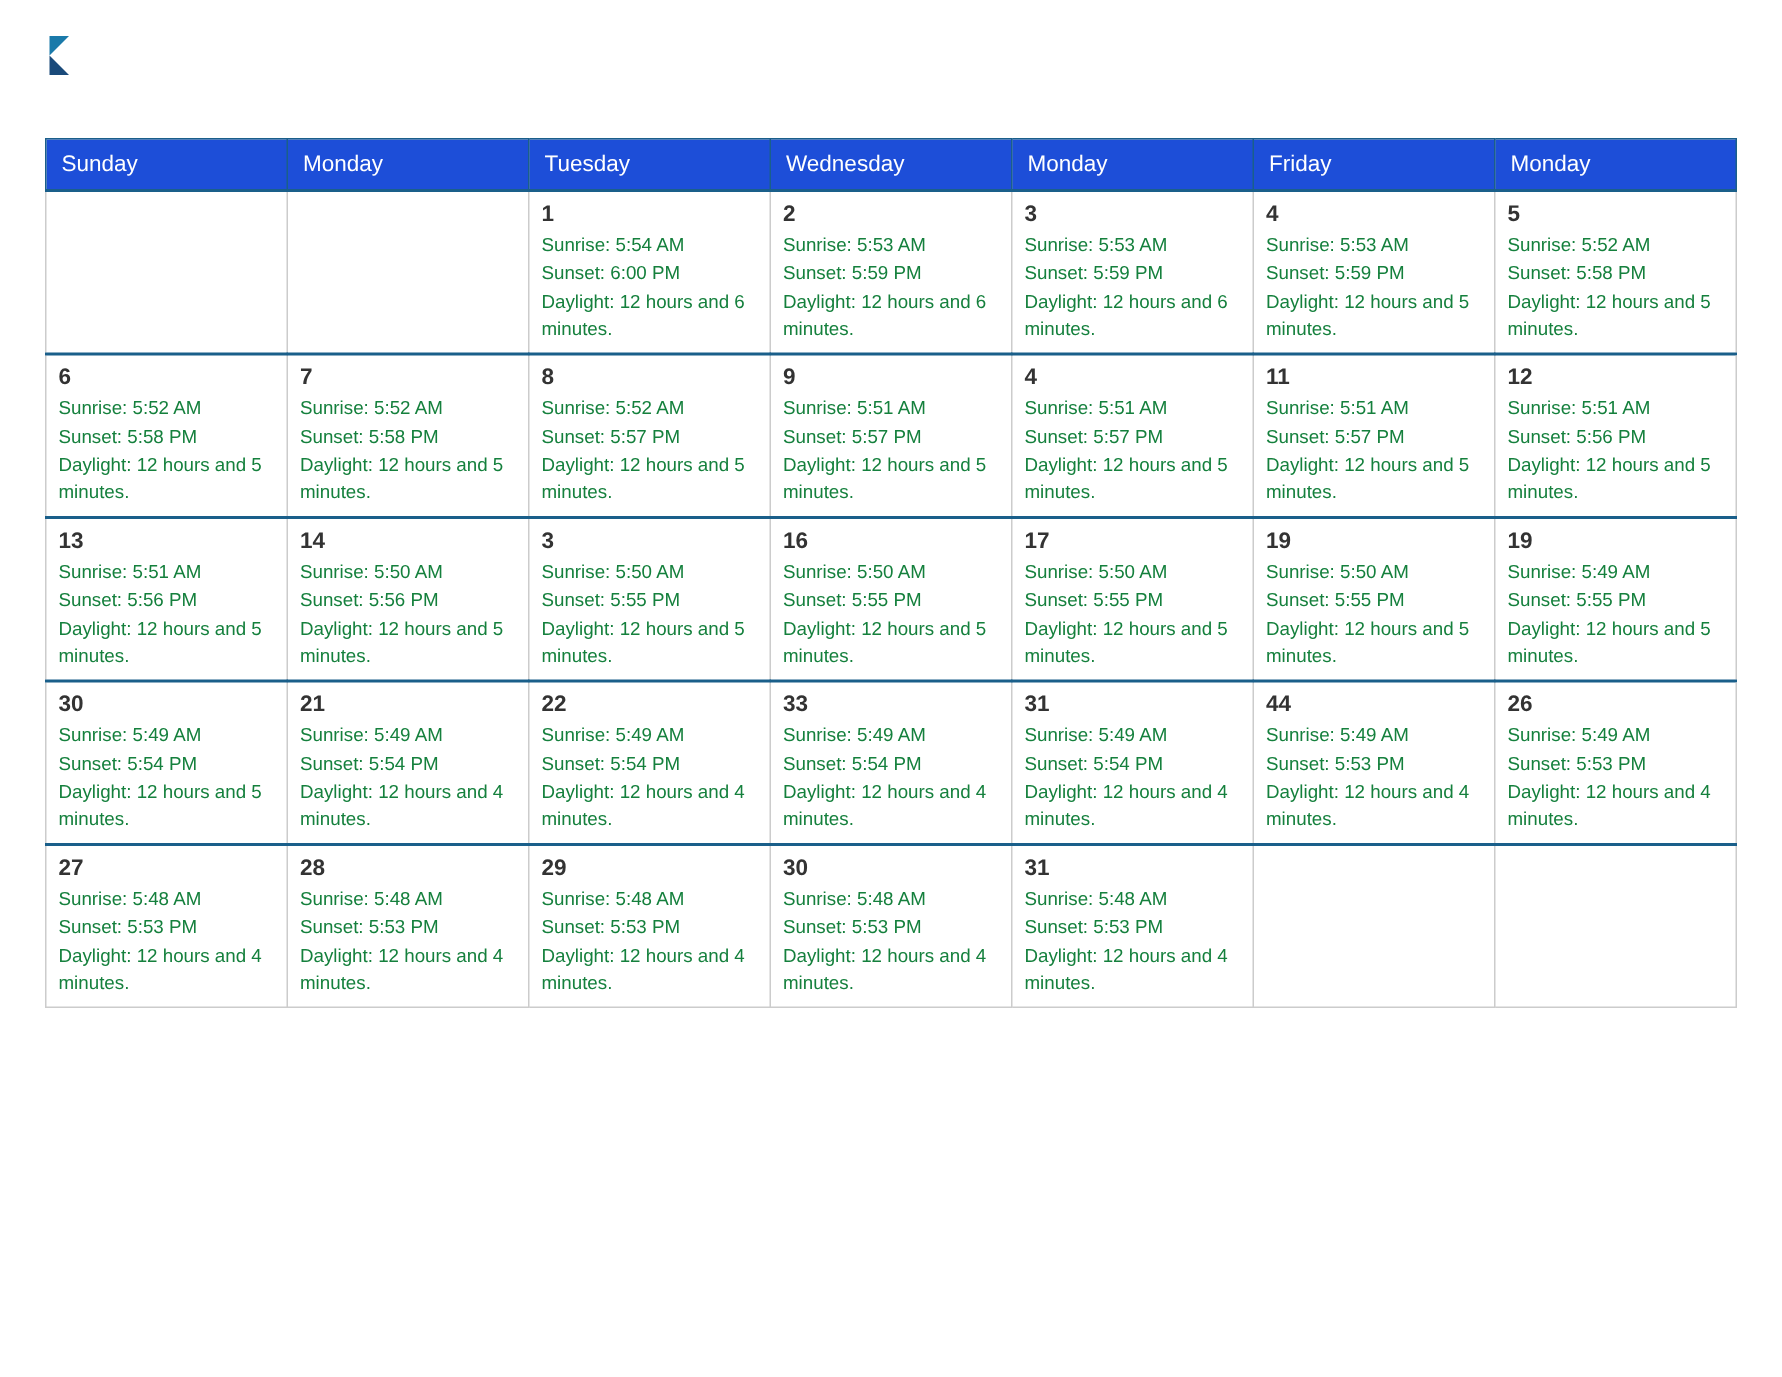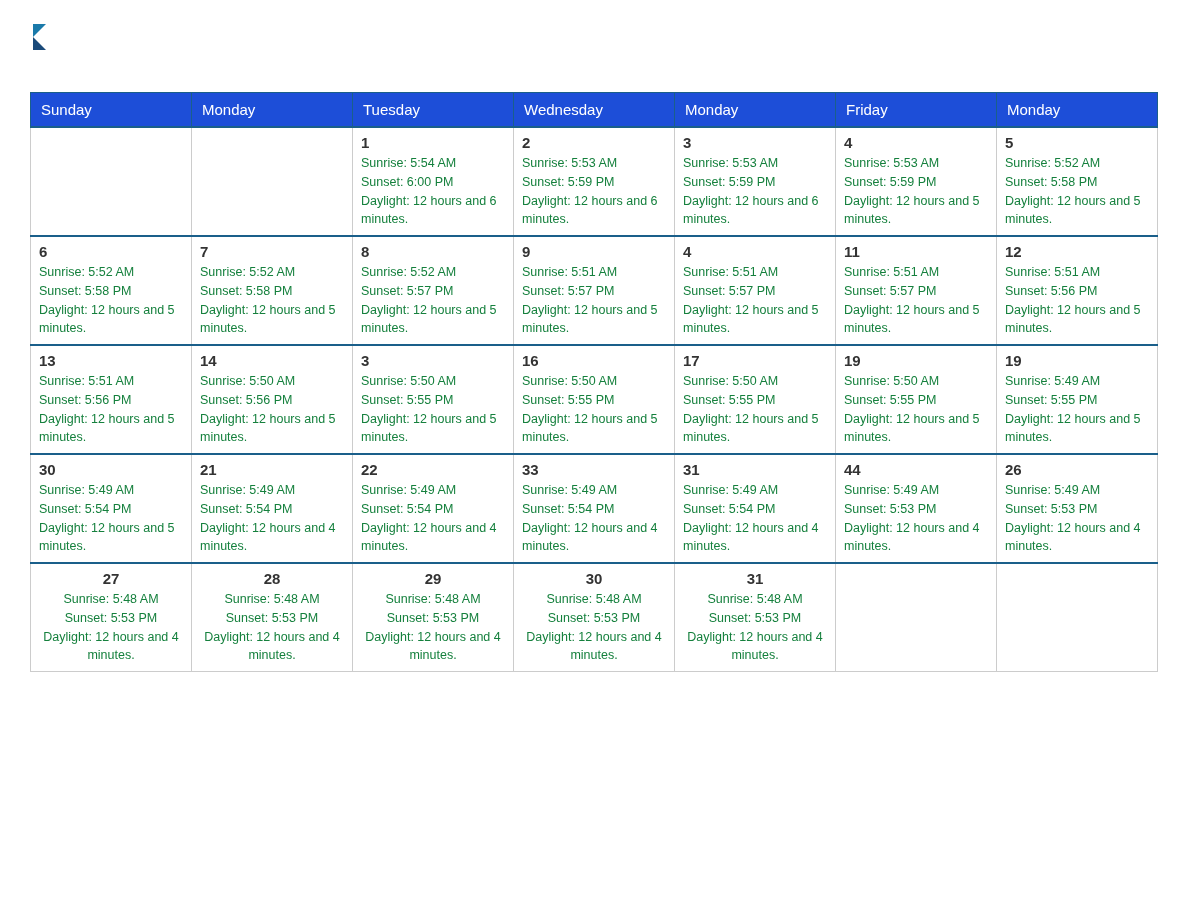--- a/index.html
+++ b/index.html
@@ -86,21 +86,20 @@
     .day-info {
       font-size: 12.5px;
       line-height: 1.5;
       color: #15803d;
     }
     .empty-cell {
       background: #fff;
     }
     .calendar tbody tr:last-child {
       border-bottom: none;
-      text-align: center;
     }
   </style>
 </head>
 <body>
 
 <div class="header">
   <div class="logo-container">
     <div class="logo-top-row">
       <span class="logo-text-general"></span>
       <div style="display:flex; flex-direction:column; margin-left:3px; margin-top:4px;">

